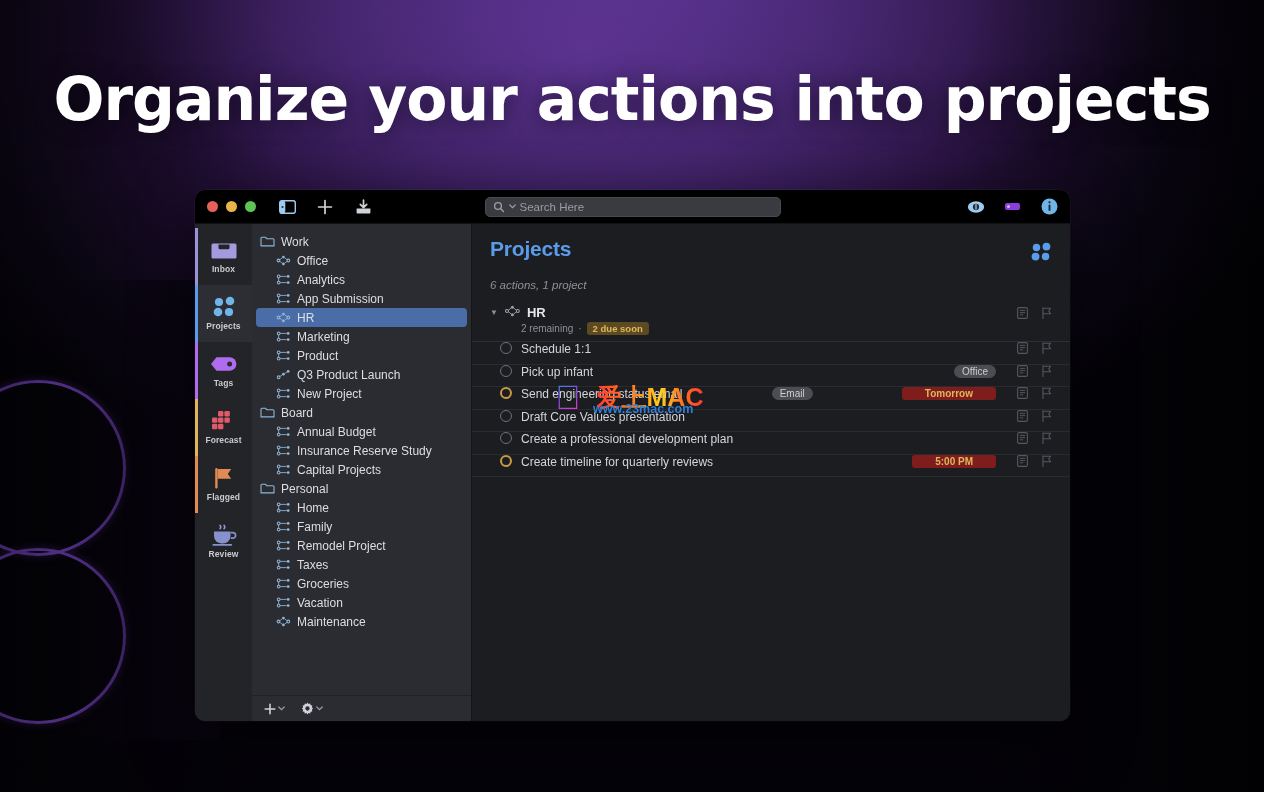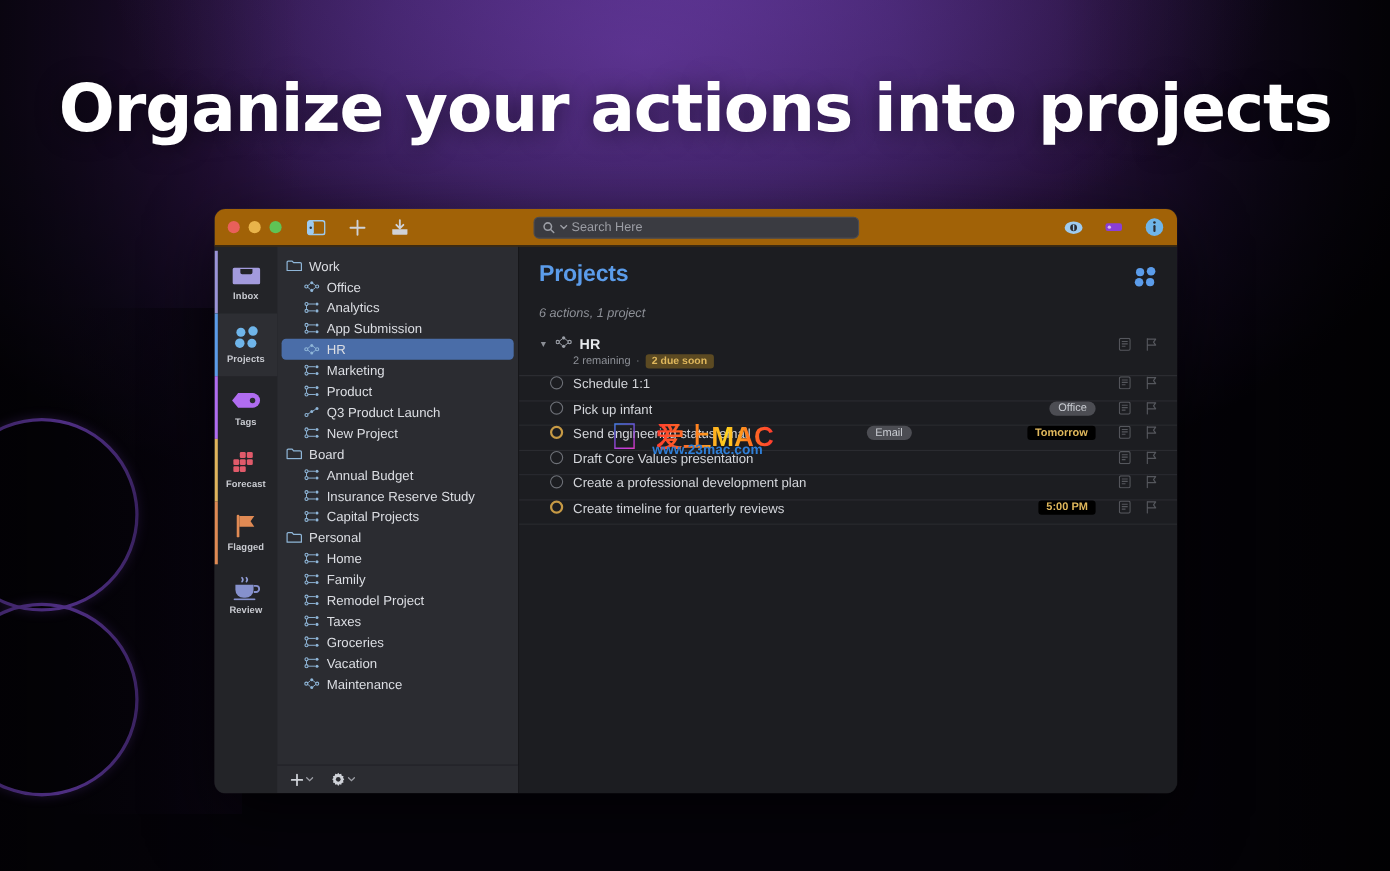--- a/index.html
+++ b/index.html
@@ -58,21 +58,21 @@
     border-radius:10px;
     overflow:hidden;
     box-shadow:0 22px 60px rgba(0,0,0,.62), 0 0 0 .5px rgba(255,255,255,.07);
     display:flex; flex-direction:column;
     font-size:12px;
   }
 
   
   #titlebar {
     height:34px; flex:0 0 34px;
-    background:#a16207;
+    background:#000000;
     display:flex; align-items:center;
     padding:0 12px;
     position:relative;
     border-bottom:1px solid #121316;
   }
   .traffic { display:flex; gap:8px; align-items:center; }
   .tl { width:11px; height:11px; border-radius:50%; }
   .tl.red{background:#e8605a;} .tl.yellow{background:#e9b44a;} .tl.green{background:#5fc355;}
 
   .tb-icons { display:flex; align-items:center; gap:20px; margin-left:22px; }
@@ -172,22 +172,22 @@
   }
   .circ { width:12px; height:12px; border-radius:50%; border:1.5px solid #6e7178; flex:0 0 12px; }
   .circ.due { border-color:#c79a45; border-width:2px; }
   .t-name { white-space:nowrap; overflow:hidden; text-overflow:ellipsis; }
   .t-tag {
     background:#4c4d53; color:#cacdd3;
     padding:1px 8px; border-radius:8px; font-size:10px;
     margin-left:auto; flex:0 0 auto;
   }
   .t-date {
-    background:#000000; color:#e0b85c;
-    padding:1px 7px; border-radius:3px; font-size:10px; font-weight:600;
+    background:#7f1d1d; color:#e0b85c;
+    padding:1px 23px; border-radius:3px; font-size:10px; font-weight:600;
     flex:0 0 auto;
   }
   .t-spacer { margin-left:auto; }
   .t-icons { display:flex; gap:14px; align-items:center; flex:0 0 auto; margin-left:12px; }
 
   
   #wm {
     position:absolute; left:555px; top:372px;
     width:185px; height:50px;
     pointer-events:none; z-index:40;

